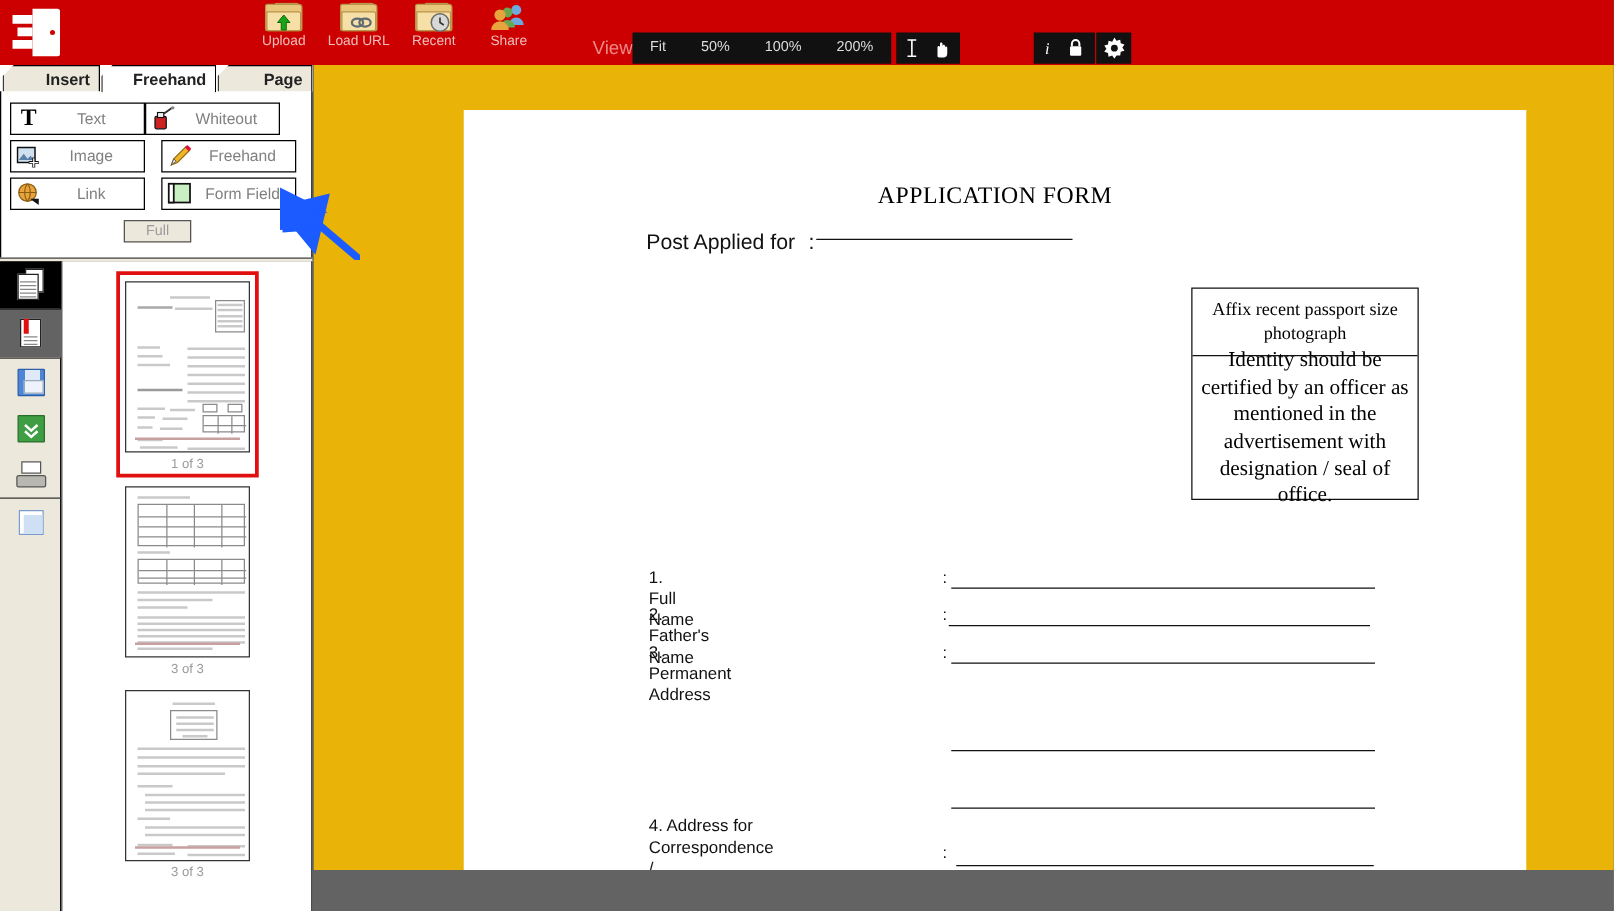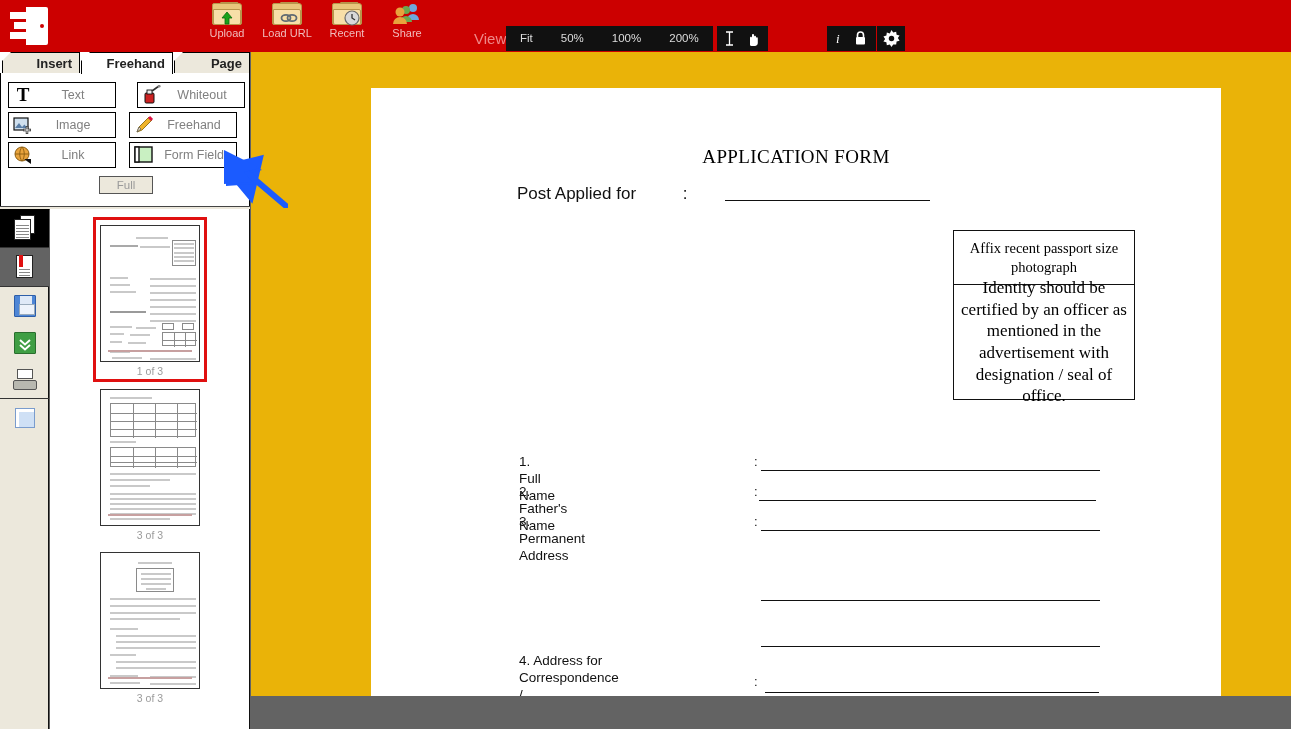--- a/index.html
+++ b/index.html
@@ -114,21 +114,21 @@
   .toolbtn {
     position: absolute; width: 108px; height: 26px;
     background: #fff; border: 1px solid #000;
     display: flex; align-items: center; cursor: pointer;
   }
   .toolbtn .ico {
     width: 28px; height: 24px; display: flex; align-items: center; justify-content: center; flex: none;
   }
   .toolbtn .tlbl { flex: 1; text-align: center; font-size: 12.5px; color: #808080; padding-right: 6px; }
   #btn-text      { left: 7px;   top: 9px; }
-  #btn-whiteout  { left: 136px; top: 9px; }
+  #btn-whiteout  { left: 115px; top: 9px; }
   #btn-image     { left: 7px;   top: 39px; }
   #btn-freehand  { left: 128px; top: 39px; }
   #btn-link      { left: 7px;   top: 69px; }
   #btn-formfield { left: 128px; top: 69px; }
   #btn-more {
     position: absolute; left: 98px; top: 103px; width: 54px; height: 18px;
     background: #ece8dc; border: 1px solid #555;
     font-size: 11.5px; color: #9a9a9a; display: flex; align-items: center; justify-content: center;
     cursor: pointer;
   }
@@ -204,21 +204,21 @@
     position: absolute; left: 120px; top: 36px;
     width: 850px; height: 1100px; background: #fff;
   }
   #page .ptitle {
     position: absolute; left: 0; right: 0; top: 58px;
     text-align: center; font-family: "Liberation Serif", serif;
     font-size: 19px; letter-spacing: 0.4px; color: #000;
   }
   #post-row {
     position: absolute; left: 146px; top: 96px;
-    display: flex; align-items: flex-end; font-size: 17px; color: #111; gap: 36px;
+    display: flex; align-items: center; font-size: 17px; color: #111;
   }
   #post-row .pa-label { white-space: pre; }
   #post-row .pa-colon { margin-left: 6px; }
   #post-row .pa-line {
     display: inline-block; width: 205px; border-bottom: 1.6px solid #111; margin-left: 1px;
     position: relative; top: -3px;
   }
 
   #photobox {
     position: absolute; left: 582px; top: 142px; width: 182px; height: 170px;

